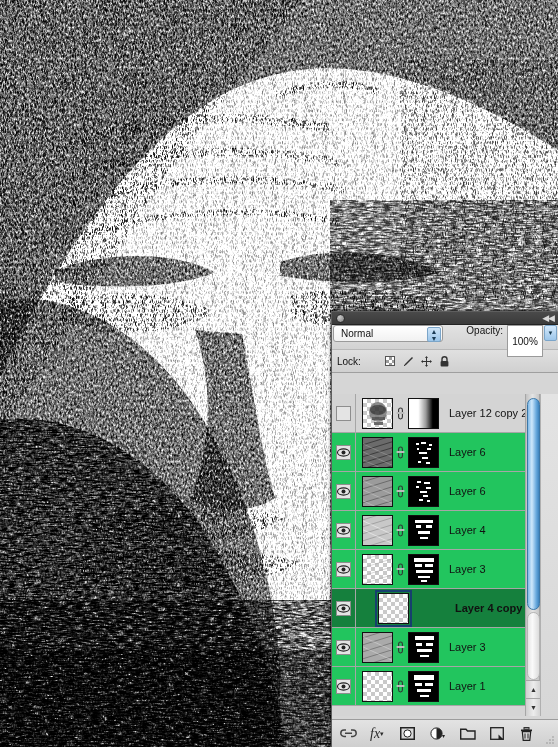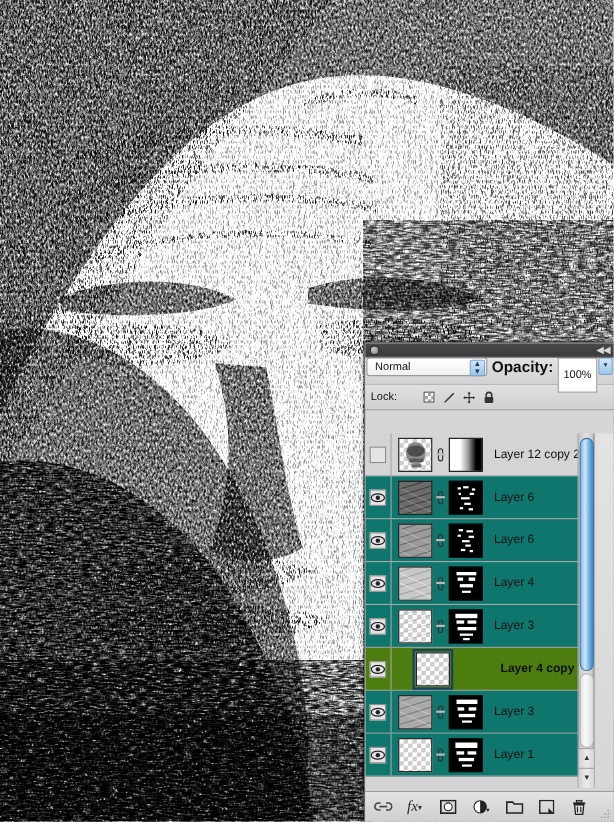--- a/index.html
+++ b/index.html
@@ -101,21 +101,21 @@
   }
   .spinner{
     position:absolute; right:1px; top:1px;
     width:14px; height:15px;
     border-radius:2px;
     background:linear-gradient(#cfe5f8,#9cc6ea);
     border:1px solid #7ba5c9;
     color:#1c3c56; font-size:7px; line-height:7px;
     display:flex; flex-direction:column; align-items:center; justify-content:center;
   }
-  .lbl{ font-size:14px; margin-left:auto; padding-right:4px;font-weight:bold; }
+  .lbl{ font-size:10px; margin-left:auto; padding-right:4px; }
   .num-field{
     width:36px; height:32px;
     background:#fff; border:1px solid #9a9a9a;
     display:flex; align-items:center; justify-content:center;
     font-size:10px;
   }
   .arrow-btn{
     width:13px; height:16px; margin-left:1px;
     background:linear-gradient(#d3e8fb,#9cc6ea);
     border:1px solid #7ba5c9; border-radius:2px;
@@ -151,24 +151,24 @@
     position:absolute;
     top:82px; left:0;
     width:209px; height:322px;
     background:#d4d4d4;
     overflow:hidden;
   }
   .layer-row{
     height:39px;
     display:flex; align-items:center;
     border-bottom:1px solid #a6a6a6;
-    background:#0f766e;
+    background:#22c55e;
     position:relative;
   }
-  .layer-row.selected{ background:#4d7c0f;gap:16px; }
+  .layer-row.selected{ background:#15803d;gap:16px; }
   .eye-cell{
     width:24px; height:100%;
     display:flex; align-items:center; justify-content:center;
     border-right:1px solid #a6a6a6;
   }
   .eye-box{
     width:15px;height:15px;
     border:1px solid #8e8e8e;
     background:#e4e4e4;
     display:flex;align-items:center;justify-content:center;

